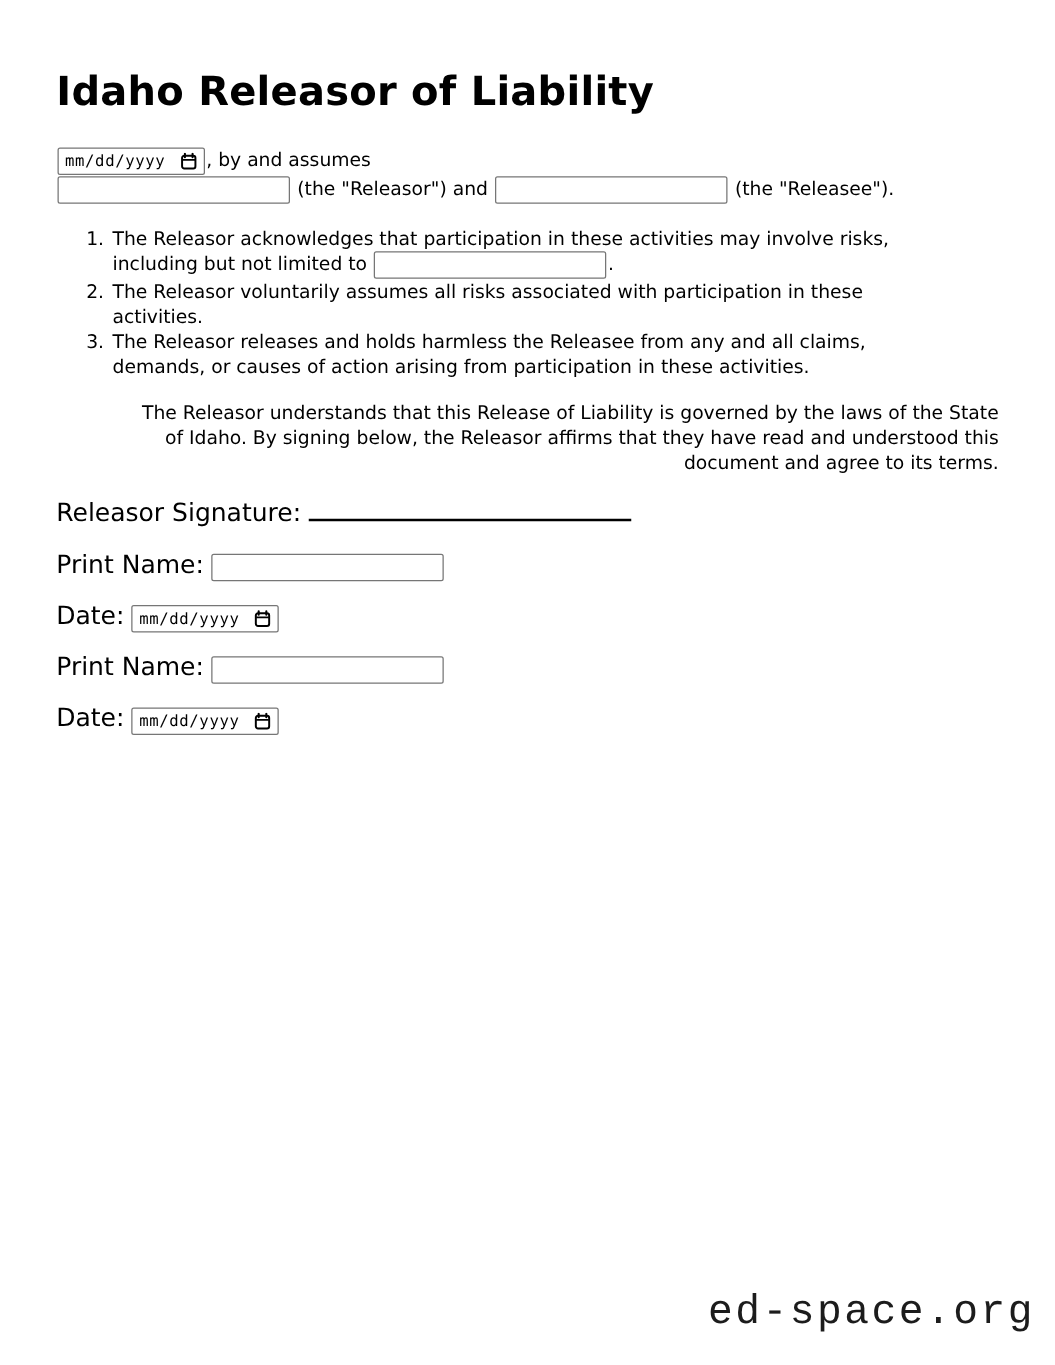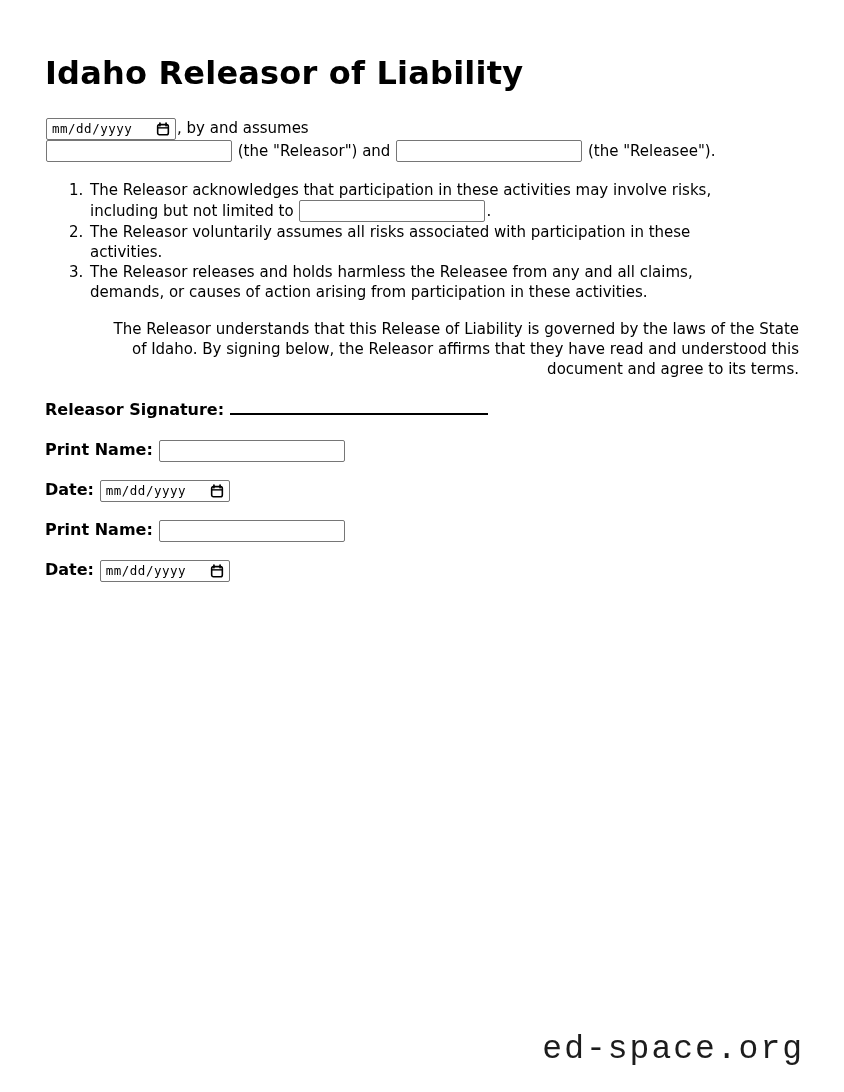--- a/index.html
+++ b/index.html
@@ -13,42 +13,42 @@
     letter-spacing:0.2px;color:#000;
   }
   p,li{font-size:15px;line-height:20px;}
   .pre{white-space:pre-line;}
   p.intro{margin:0 0 18px 0;line-height:22px;}
   p.consideration{margin:0 0 0 0;}
   ol.terms{margin:16px 0 17px 0;padding-left:43px;}
   ol.terms li{margin:0;padding-left:2px;}
   p.governing{margin:0 0 19px 0;text-align:right;}
   .sig-row{margin:0 0 16px 0;line-height:23px;}
-  .sig-label{font-weight:bold;font-size:16px;}
+  .sig-label{font-weight:normal;font-size:20px;}
   .sig-line{display:inline-block;height:14px;border-bottom:2px solid #000;margin-left:6px;vertical-align:baseline;}
   .sig-line-a{width:258px;}
   .sig-line-b{width:248px;}
   input.text-input{
     box-sizing:border-box;height:22px;width:186px;border:1px solid #767676;
     border-radius:2px;background:#fff;padding:1px 5px;font-family:"DejaVu Sans",sans-serif;
     font-size:14px;vertical-align:middle;margin:0 1px;
   }
   .date-box{
     display:inline-flex;align-items:center;justify-content:space-between;
-    box-sizing:border-box;width:130px;height:22px;border:1px solid #767676;
+    box-sizing:border-box;width:118px;height:22px;border:1px solid #767676;
     border-radius:2px;background:#fff;padding:0 5px;vertical-align:middle;margin:0 1px;
     cursor:default;
   }
   .date-box .dph{
     font-family:"DejaVu Sans Mono","Liberation Mono",monospace;
     font-size:12.5px;letter-spacing:0.5px;color:#000;
   }
   .cal-icon{display:inline-block;width:14px;height:14px;flex:0 0 auto;}
   .watermark{
-    position:absolute;right:40px;bottom:24px;
+    position:absolute;right:16px;bottom:24px;
     font-family:"Liberation Mono","DejaVu Sans Mono",monospace;
     font-size:33px;letter-spacing:2px;color:#1c1c1c;font-weight:400;
   }
 </style>
 </head>
 <body>
 
 <div class="page">
 
   <h1 class="doc-title">Idaho Releasor of Liability</h1>

